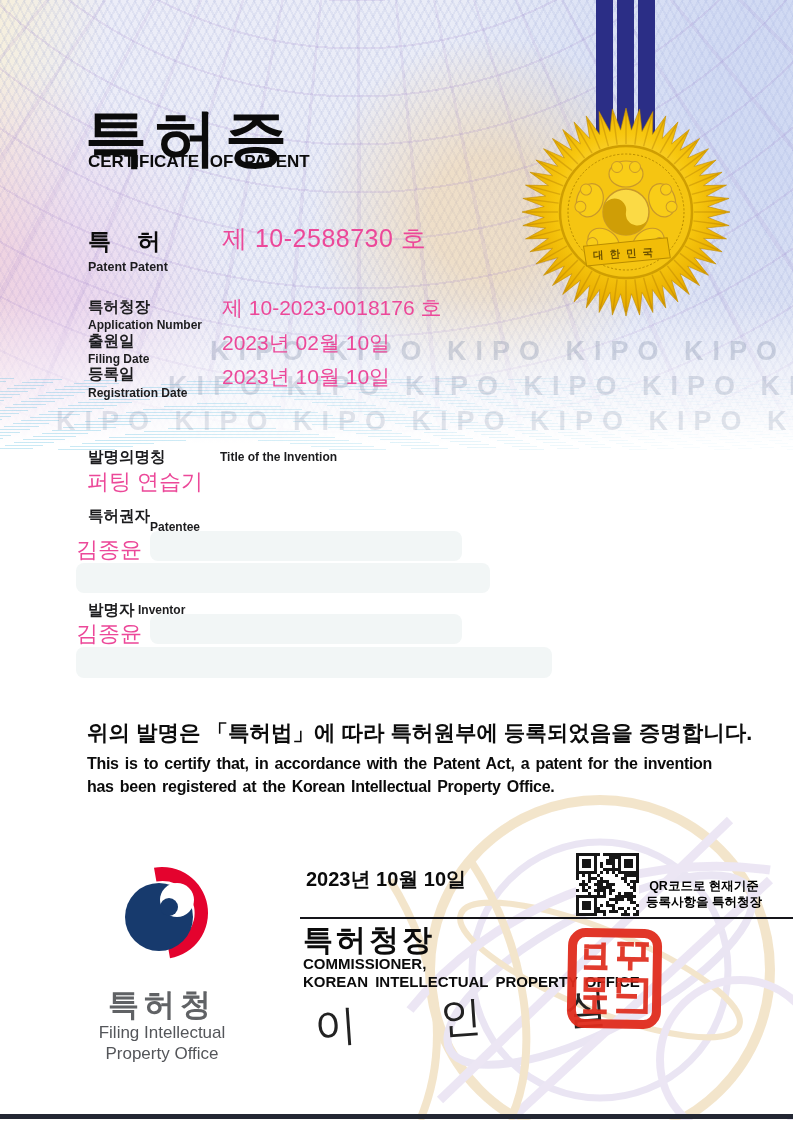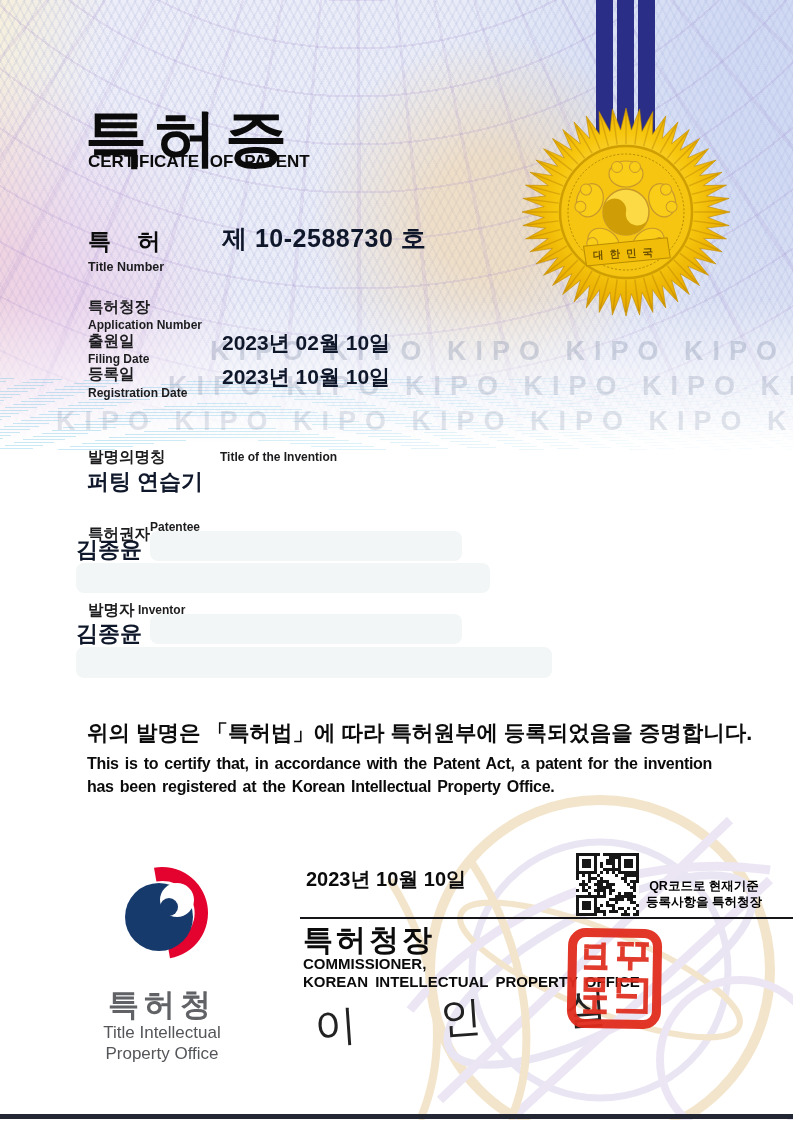--- a/index.html
+++ b/index.html
@@ -49,29 +49,29 @@
   .ribbon{position:absolute;left:596px;top:0;width:59px;height:150px;}
   .ribbon i{position:absolute;top:0;height:100%;width:17px;background:#2b2e86;}
   .ribbon i:nth-child(1){left:0;} .ribbon i:nth-child(2){left:21px;} .ribbon i:nth-child(3){left:42px;}
   .medal{position:absolute;left:520px;top:106px;width:212px;height:212px;}
   
   .abs{position:absolute;white-space:nowrap;}
   .title-ko{left:85px;top:96px;font-size:62px;font-weight:800;letter-spacing:8px;}
   .title-en{left:88px;top:152px;font-size:17px;font-weight:800;word-spacing:6px;}
   .lab-ko{font-size:15.5px;font-weight:800;color:#1c1c1e;}
   .lab-en{font-size:12px;font-weight:700;color:#1c1c1e;}
-  .val{font-weight:700;color:#0f172a;}
+  .val{font-weight:400;color:#ec4899;}
   .patent-ko{left:88px;top:226px;font-size:23px;font-weight:800;letter-spacing:10px;}
   .patent-en{left:88px;top:260px;font-size:12.5px;}
   .patent-val{left:222px;top:222px;font-size:25px;letter-spacing:0.5px;}
   .f1-ko{left:88px;top:297px;} .f1-en{left:88px;top:318px;} .f1-val{left:222px;top:294px;font-size:21px;}
   .f2-ko{left:88px;top:331px;} .f2-en{left:88px;top:352px;} .f2-val{left:222px;top:329px;font-size:21px;}
   .f3-ko{left:88px;top:364px;} .f3-en{left:88px;top:386px;} .f3-val{left:222px;top:363px;font-size:21px;}
   .inv-ko{left:88px;top:447px;} .inv-en{left:172px;top:450px;margin-left:48px;} .inv-val{left:87px;top:467px;font-size:22px;}
-  .pat-ko{left:88px;top:524px;} .pat-en{left:150px;top:520px;} .pat-val{left:76px;top:535px;font-size:22px;}
+  .pat-ko{left:88px;top:506px;} .pat-en{left:150px;top:520px;} .pat-val{left:76px;top:535px;font-size:22px;}
   .ivt-ko{left:88px;top:600px;} .ivt-en{left:138px;top:603px;} .ivt-val{left:76px;top:619px;font-size:22px;}
   .redact{position:absolute;background:#f2f6f6;border-radius:8px;}
   .redact.a1{left:150px;top:531px;width:312px;height:30px;}
   .redact.a2{left:76px; top:563px;width:414px;height:30px;}
   .redact.b1{left:150px;top:614px;width:312px;height:30px;}
   .redact.b2{left:76px; top:647px;width:476px;height:31px;}
   .stmt-ko{left:87px;top:718px;font-size:21.5px;font-weight:800;}
   .stmt-en{left:87px;top:752px;font-size:16px;font-weight:800;line-height:23px;letter-spacing:-0.3px;word-spacing:2px;}
   .issue-date{left:306px;top:866px;font-size:20px;font-weight:800;}
   .qr{left:576px;top:853px;width:63px;height:63px;display:grid;grid-template-columns:repeat(21,1fr);grid-template-rows:repeat(21,1fr);background:#fff;position:absolute;}
@@ -216,25 +216,26 @@
     <g transform="rotate(-3 106 148)">
       <path d="M64,138 L148,134 L150,154 L66,158 Z" fill="#f2bd08" stroke="#b98c00" stroke-width="1"></path>
       <text x="106" y="151" text-anchor="middle" font-size="10.5" font-weight="bold" letter-spacing="6" fill="#6e5200">대한민국</text>
     </g>
   </svg>
 
   <div class="abs title-ko">특허증</div>
   <div class="abs title-en">CERTIFICATE OF PATENT</div>
 
   <div class="abs patent-ko">특 허</div>
-  <div class="abs lab-en patent-en">Title Number</div>
+  <div class="abs lab-en patent-en">Patent Patent</div>
   <div class="abs val patent-val">제 10-2588730 호</div>
 
   <div class="abs lab-ko f1-ko">특허청장</div>
   <div class="abs lab-en f1-en">Application Number</div>
+  <div class="abs val f1-val">제 10-2023-0018176 호</div>
 
   <div class="abs lab-ko f2-ko">출원일</div>
   <div class="abs lab-en f2-en">Filing Date</div>
   <div class="abs val f2-val">2023년 02월 10일</div>
 
   <div class="abs lab-ko f3-ko">등록일</div>
   <div class="abs lab-en f3-en">Registration Date</div>
   <div class="abs val f3-val">2023년 10월 10일</div>
 
   <div class="abs lab-ko inv-ko">발명의명칭</div>
@@ -730,18 +731,18 @@
   </svg>
 
   <svg class="logo-sym" viewBox="-50 -50 100 100">
     <path d="M -8,-45.3 A 46,46 0 1 1 8,45.3 L 5.6,31.5 A 32,32 0 1 0 -5.6,-31.5 Z" fill="#e4032e"></path>
     <circle cx="-3" cy="4" r="34" fill="#173a6d"></circle>
     <circle cx="15" cy="-13" r="17" fill="#ffffff"></circle>
     <circle cx="7" cy="-6" r="9" fill="#173a6d"></circle>
   </svg>
   <div class="abs logo-ko">특허청</div>
   <div class="abs logo-en">
-    <div>Title Intellectual</div>
+    <div>Filing Intellectual</div>
     <div>Property Office</div>
   </div>
 
   <div class="bottom-bar"></div>
 </div>
 
 </body></html>

